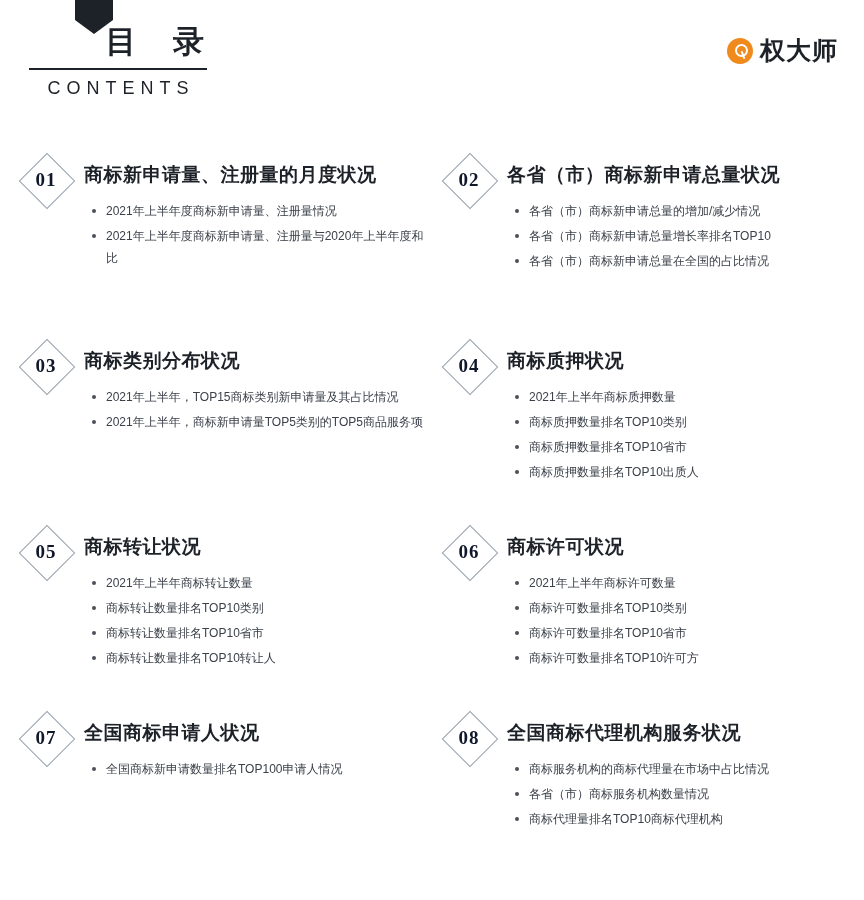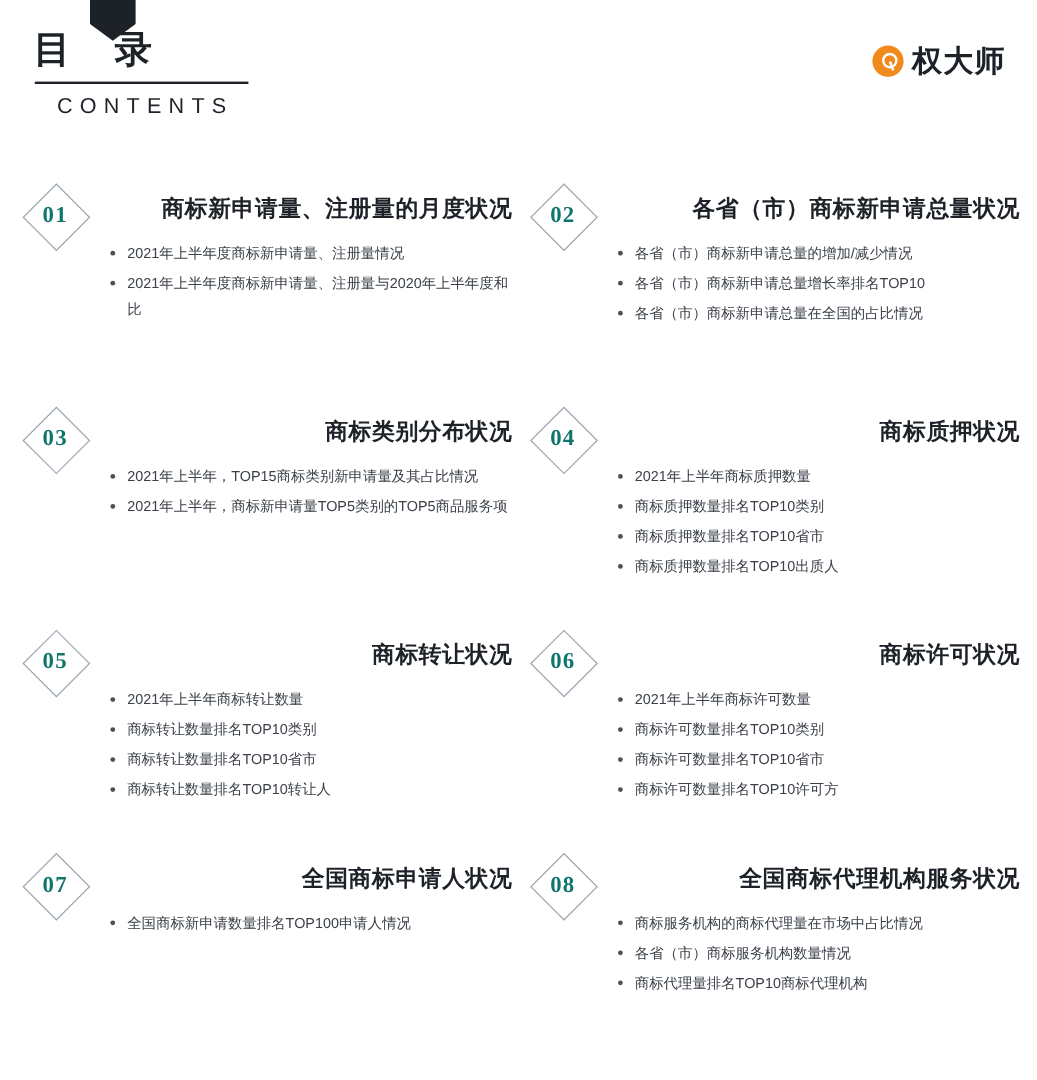--- a/index.html
+++ b/index.html
@@ -25,21 +25,21 @@
     position: absolute;
     left: 18px;
     top: 22px;
     width: 200px;
   }
   .title-cn {
     font-size: 31px;
     font-weight: bold;
     letter-spacing: 14px;
     color: #1d2128;
-    text-align: left;
+    text-align: right;
     padding-left: 10px;
     line-height: 40px;
   }
   .title-rule {
     width: 178px;
     height: 2px;
     background: #1d2128;
     margin: 6px auto 0 auto;
   }
   .title-en {
@@ -147,37 +147,36 @@
     position: absolute;
     left: 0;
     top: 0;
     width: 52px;
     height: 52px;
     display: flex;
     align-items: center;
     justify-content: center;
     font-size: 19px;
     font-weight: bold;
-    color: #0f766e;
+    color: #0f172a;
     font-family: "Liberation Serif", serif;
     letter-spacing: 1px;
   }
   .body {
     padding-left: 12px;
     flex: 1 1 auto;
     min-width: 0;
   }
   .sec-title {
     font-size: 19px;
     font-weight: bold;
     color: #1d2128;
     line-height: 30px;
     margin: 8px 0 10px 0;
     letter-spacing: 0.5px;
-    text-align: right;
   }
   .bullets {
     list-style: none;
     margin: 0;
     padding: 0;
   }
   .bullets li {
     position: relative;
     padding-left: 22px;
     font-size: 12px;

